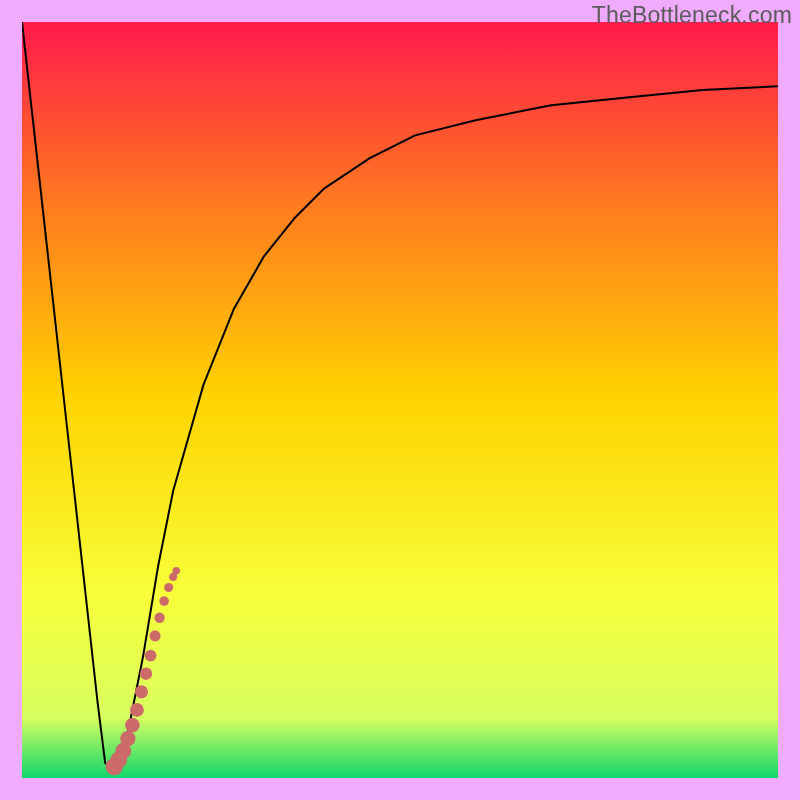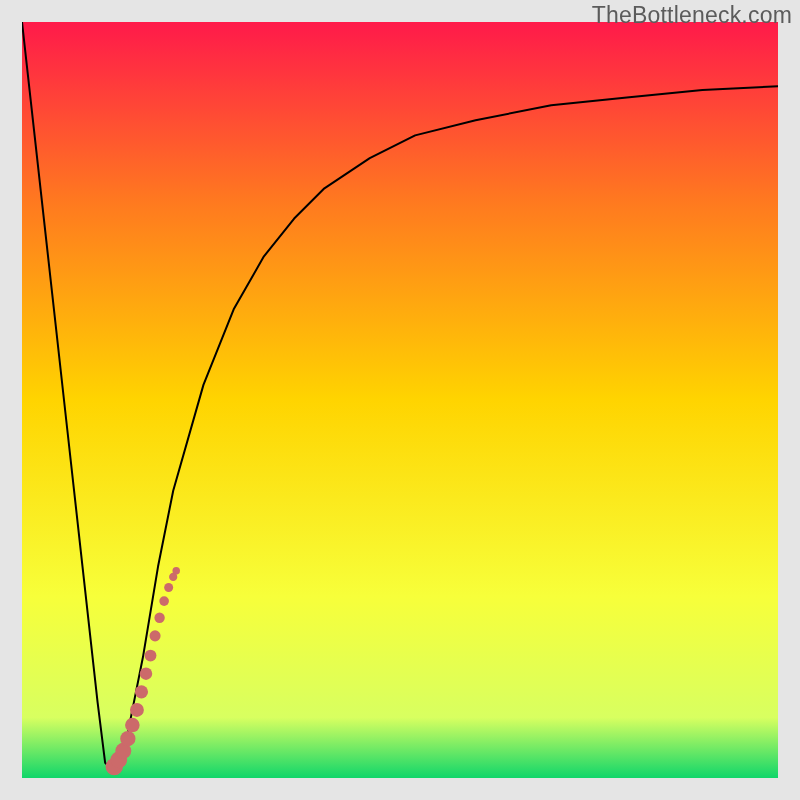--- a/index.html
+++ b/index.html
@@ -8,21 +8,21 @@
     width: 800px;
     height: 800px;
     background: #000;
     overflow: hidden;
     font-family: Arial, Helvetica, sans-serif;
   }
   .frame {
     position: relative;
     width: 800px;
     height: 800px;
-    background: #e5e5e5;
+    background: #f0abfc;
   }
   .plot-area {
     position: absolute;
     left: 22px;
     top: 22px;
     width: 756px;
     height: 756px;
     overflow: hidden;
   }
   .gradient {

